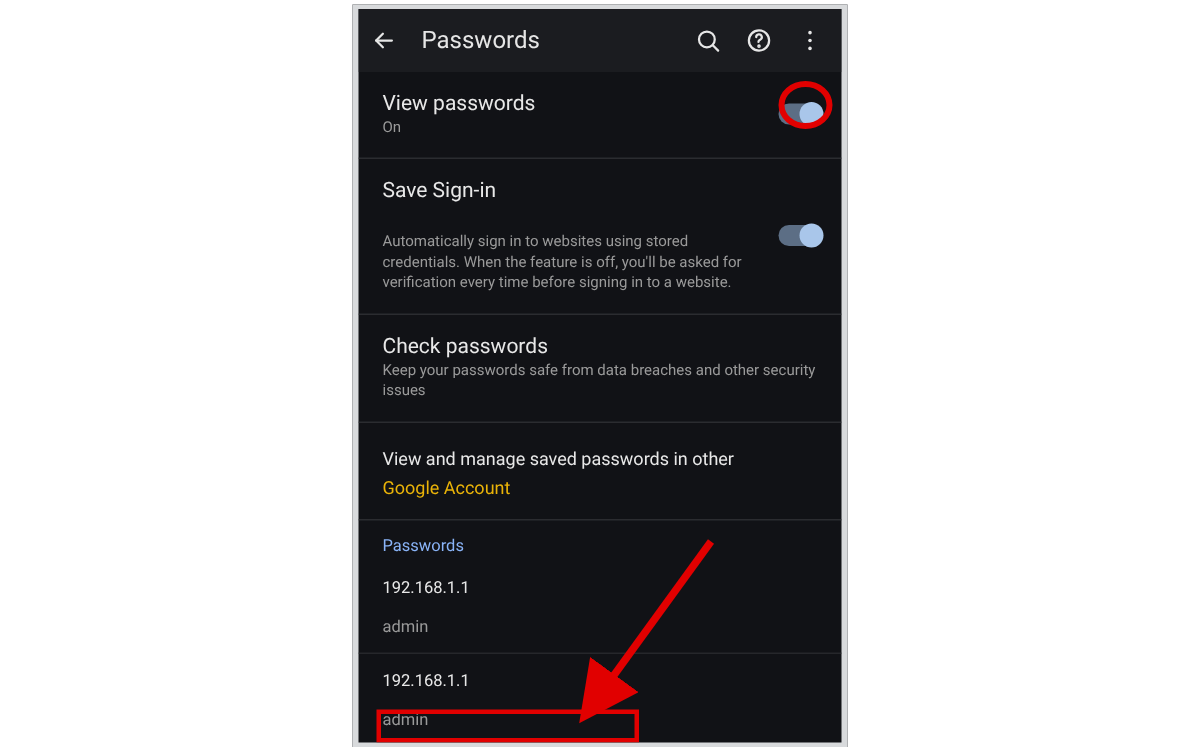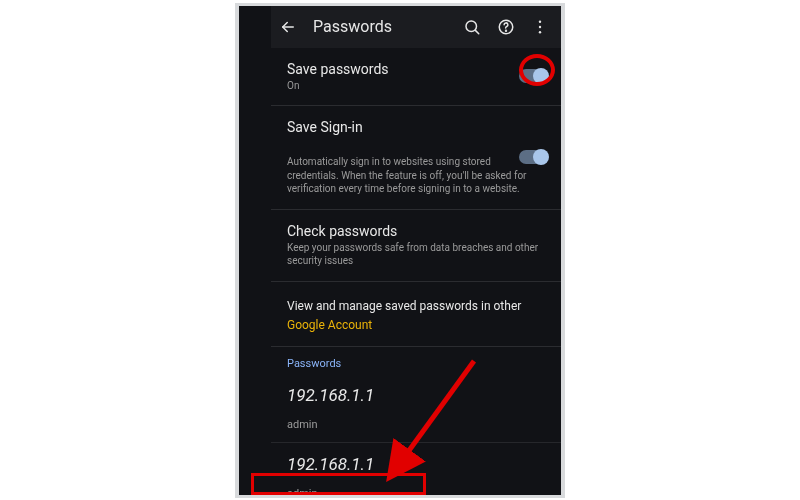--- a/index.html
+++ b/index.html
@@ -15,21 +15,20 @@
     }
     .device {
       width: 330px;
       height: 495px;
       background: #111216;
       border: 4px solid #d8dadc;
       border-top-width: 3px;
       border-bottom-width: 3px;
       position: relative;
       overflow: hidden;
-      padding-left: 32px;
     }
     .appbar {
       height: 42px;
       background: #1b1c20;
       display: flex;
       align-items: center;
       padding: 0 10px 0 6px;
       gap: 12px;
       color: #e6e6e6;
     }
@@ -68,22 +67,21 @@
       font-size: 11px;
       color: #8ab4f8;
       padding: 10px 16px 4px;
     }
     .entry {
       padding: 11px 16px 11px 16px;
       border-bottom: 1px solid #26272b;
     }
     .entry .domain {
       color: #e8e8e8;
-      font-size: 17px;
-      font-style: italic;
+      font-size: 11px;
     }
     .entry .user {
       color: #9a9a9a;
       font-size: 11px;
       margin-top: 13px;
     }
     .toggle-right {
       position: absolute;
       right: 14px;
       top: 50%;
@@ -168,21 +166,21 @@
     <span class="icon">
       <svg viewBox="0 0 24 24" fill="currentColor">
           <circle cx="12" cy="5" r="1.6"></circle>
           <circle cx="12" cy="12" r="1.6"></circle>
           <circle cx="12" cy="19" r="1.6"></circle>
         </svg>
     </span>
   </div>
 
   <div class="section">
-    <div class="sec-title">Save passwords</div>
+    <div class="sec-title">View passwords</div>
     <div class="sec-sub">On</div>
     <div class="toggle-right">
       <div class="toggle">
           <div class="knob"></div>
         </div>
     </div>
   </div>
 
   <div class="section">
     <div class="sec-title">Save Sign-in</div>

